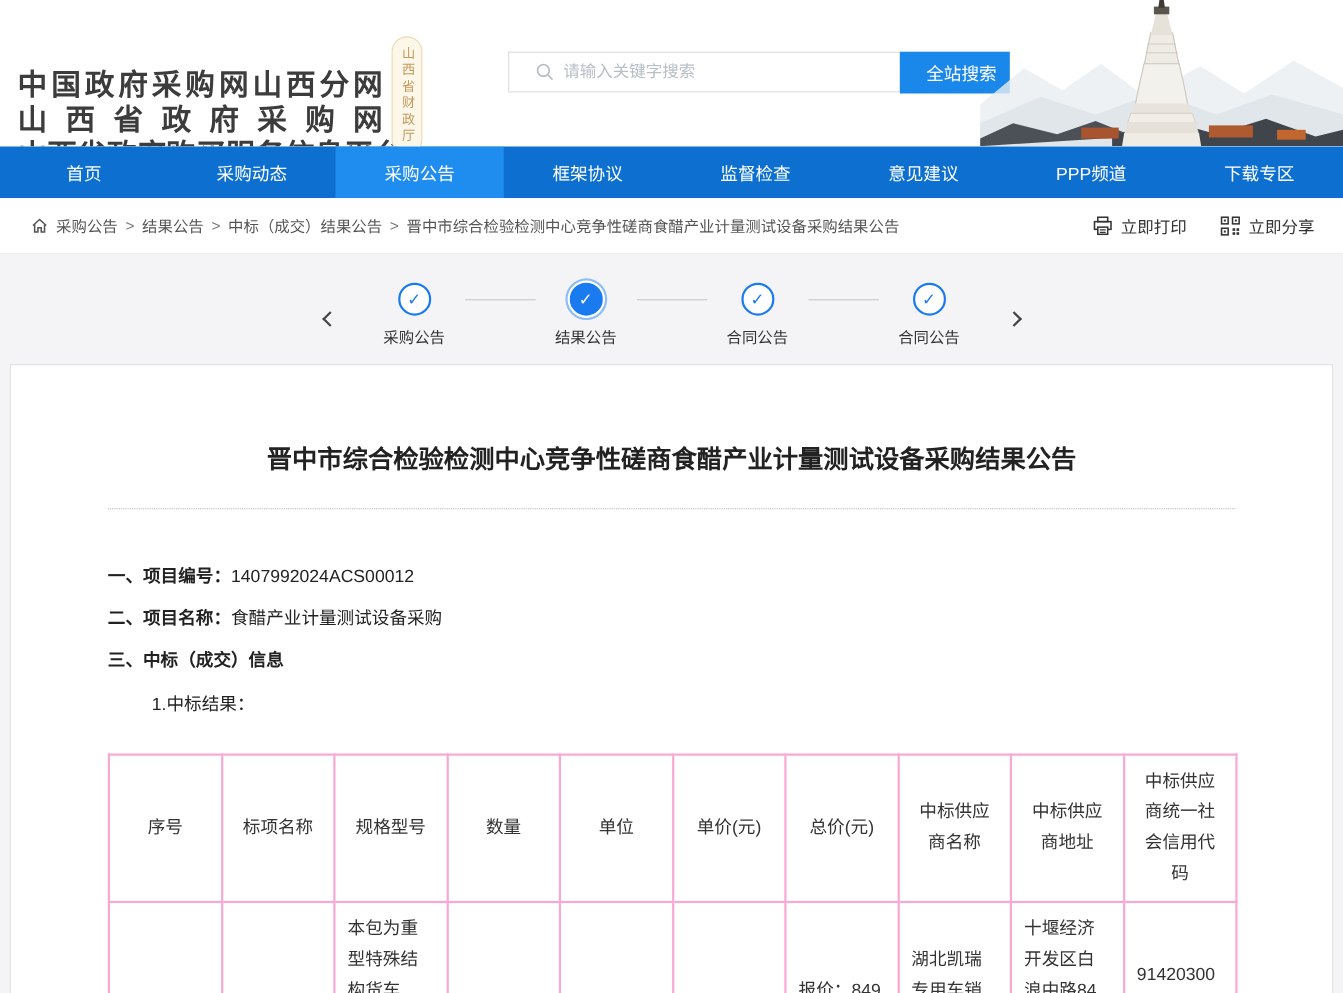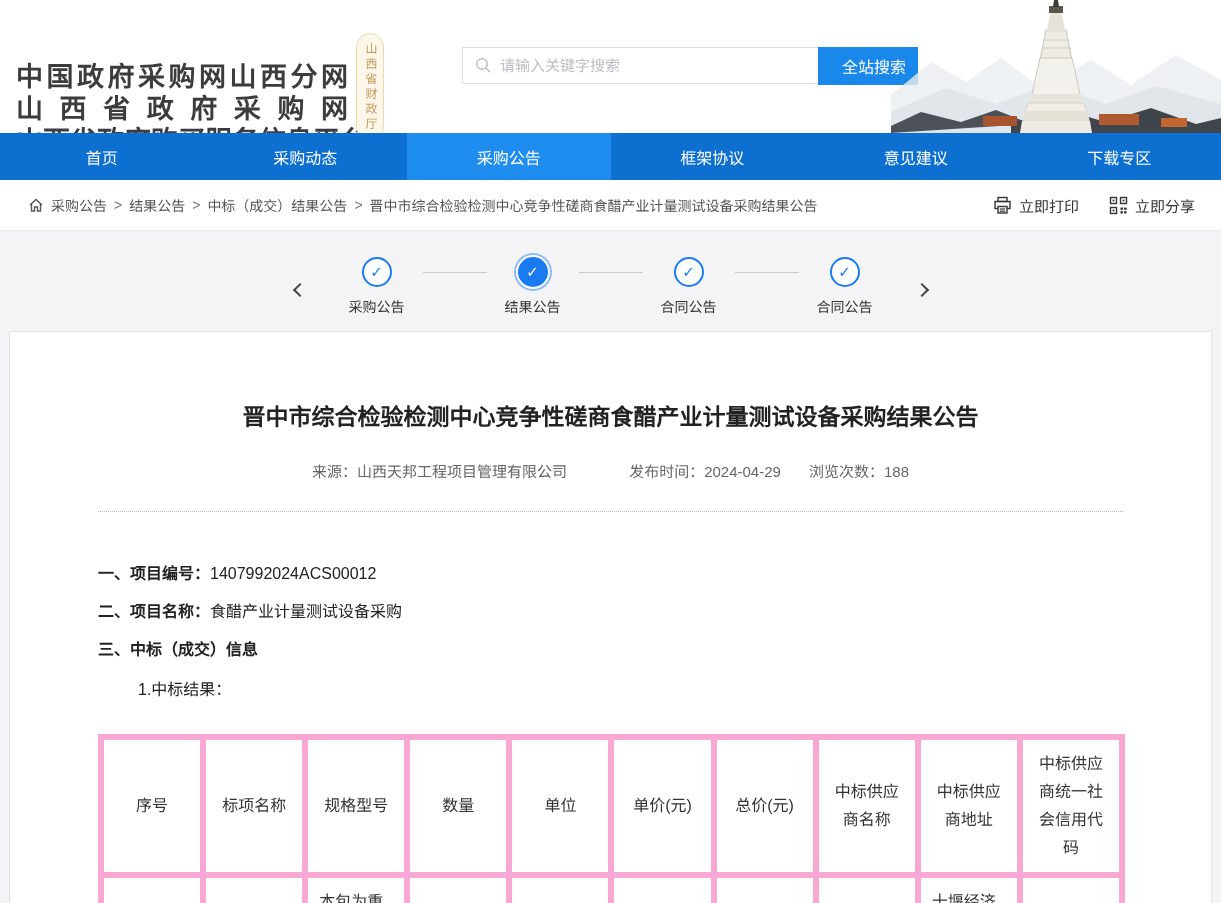--- a/index.html
+++ b/index.html
@@ -12,21 +12,21 @@
   .logo-block { position:absolute; left:16px; top:17px; display:flex; align-items:center; }
   .logo-lines { width:332px;margin-top:44px; }
   .logo-lines .line { font-size:27px; font-weight:bold; color:#3c3c3c;
     line-height:32px; text-align:justify; text-align-last:justify; white-space:nowrap; }
   .gov-badge { margin-left:8px; writing-mode:vertical-lr; letter-spacing:3px;
     font-size:12px; color:#c39a5e; background:#fdf7ea; border:1px solid #ecd9b0;
     border-radius:14px; padding:8px 5px; line-height:16px; }
 
   .search-area { position:absolute; left:462px; top:47px; display:flex; }
   .search-box { display:flex; align-items:center; width:356px; height:37px;
-    background:#fff; border:1px solid #ddd; border-right:none; padding:0 12px; }
+    background:#fff; border:1px solid #ddd; border-right:none; padding:0 24px; }
   .search-box svg { flex:0 0 auto; margin-right:8px; }
   .search-input { border:none; outline:none; width:100%; font-size:15px;
     font-family:inherit; color:#333; background:transparent; }
   .search-input::placeholder { color:#b9bfc7; }
   .search-btn { width:100px; height:38px; border:none; background:#1a87ea; color:#fff;
     font-size:16px; font-family:inherit; cursor:pointer;padding-left:12px; }
 
   .pagoda { position:absolute; right:0; top:0; width:330px; height:133px; }
 
   
@@ -75,21 +75,21 @@
   .dotted-divider { margin:30px 88px 0; border-bottom:1px dotted #b9b9b9; }
 
   .sections { margin:54px 88px 0; font-size:16px; color:#222; }
   .section-line { margin-bottom:22px; line-height:16px; }
   .section-label { font-weight:bold; }
   .subsection-line { margin:24px 0 0 40px; line-height:16px; }
 
   
   table.result-table { margin:36px 88px 0; width:1027px; table-layout:fixed;
     border-collapse:collapse; font-size:16px; color:#333; }
-  .result-table td, .result-table th { border:6px solid #f9a8d4; 
+  .result-table td, .result-table th { border:2px solid #f9a8d4; 
     vertical-align:middle; font-weight:normal; padding:10px 11px; line-height:28px;
     word-break:break-all; }
   .result-table thead th { height:80px; }
   .result-table tbody td { height:190px; }
 </style>
 </head>
 <body>
 
 <header class="site-header">
   <div class="logo-block">
@@ -134,21 +134,23 @@
     <line x1="152" y1="40" x2="178" y2="40" stroke="#cdc7bc" stroke-width="0.8"></line>
     <line x1="151" y1="48" x2="180" y2="48" stroke="#cdc7bc" stroke-width="0.8"></line>
   </svg>
 </header>
 
 <nav class="main-nav" id="mainNav">
     <div class="nav-item">首页</div>
     <div class="nav-item">采购动态</div>
     <div class="nav-item active">采购公告</div>
     <div class="nav-item">框架协议</div>
+    <div class="nav-item">监督检查</div>
     <div class="nav-item">意见建议</div>
+    <div class="nav-item">PPP频道</div>
     <div class="nav-item">下载专区</div>
   </nav>
 
 <div class="crumb-bar">
   <div class="crumb-left" id="crumbLeft">
     <svg width="16" height="16" viewBox="0 0 16 16">
       <path d="M2 8 L8 2.5 L14 8 M3.5 7 L3.5 14 L6.5 14 L6.5 10 L9.5 10 L9.5 14 L12.5 14 L12.5 7" fill="none" stroke="#555" stroke-width="1.4"></path>
     </svg>
   <span class="crumb-item">采购公告</span>
       <span class="crumb-sep">&gt;</span>
@@ -209,25 +211,20 @@
         <span class="step-circle">✓</span>
         <span class="step-label">合同公告</span>
       </div>
     </div>
   <span class="steps-chevron right"></span>
 </div>
 
 <main class="content-card">
   <h1 class="article-title">晋中市综合检验检测中心竞争性磋商食醋产业计量测试设备采购结果公告</h1>
 
-  <div class="article-meta">
-    <span class="meta-src">来源：山西天邦工程项目管理有限公司</span>
-    <span class="meta-time">发布时间：2024-04-29</span>
-    <span class="meta-views">浏览次数：188</span>
-  </div>
 
   <div class="dotted-divider"></div>
 
   <div class="sections">
     <div class="section-line">
       <span class="section-label">一、项目编号：</span><span>1407992024ACS00012</span>
     </div>
     <div class="section-line">
       <span class="section-label">二、项目名称：</span><span>食醋产业计量测试设备采购</span>
     </div>

